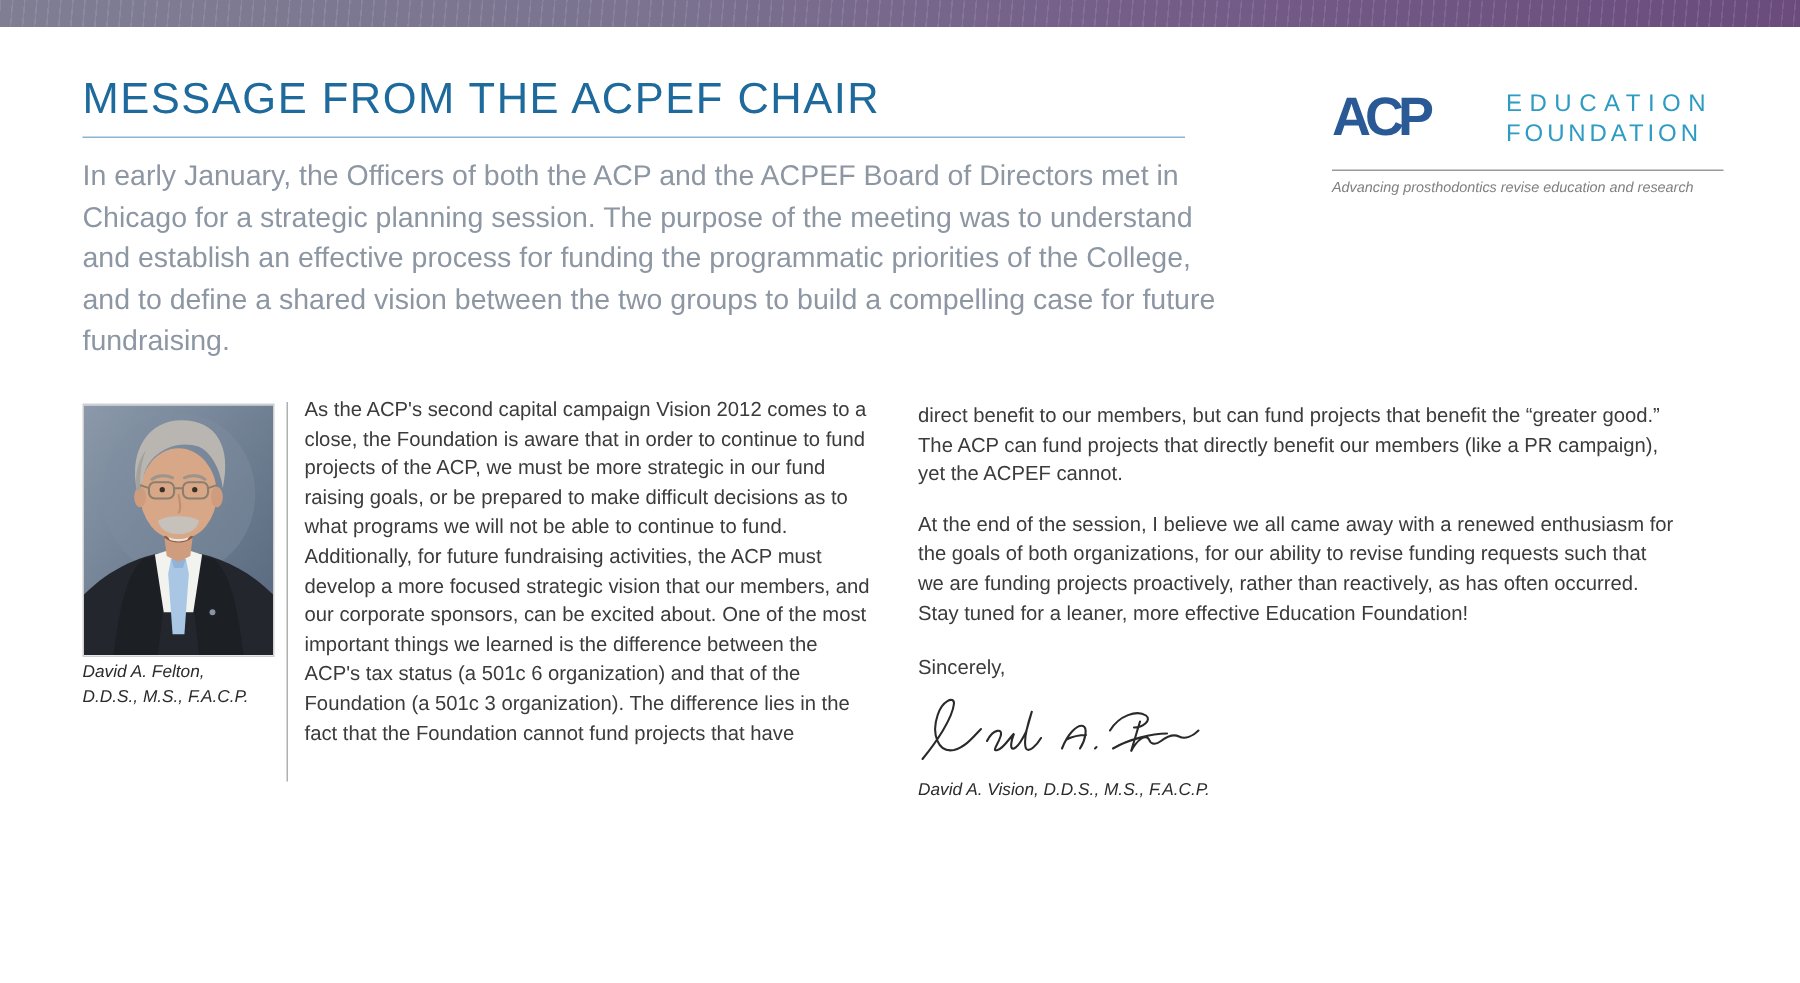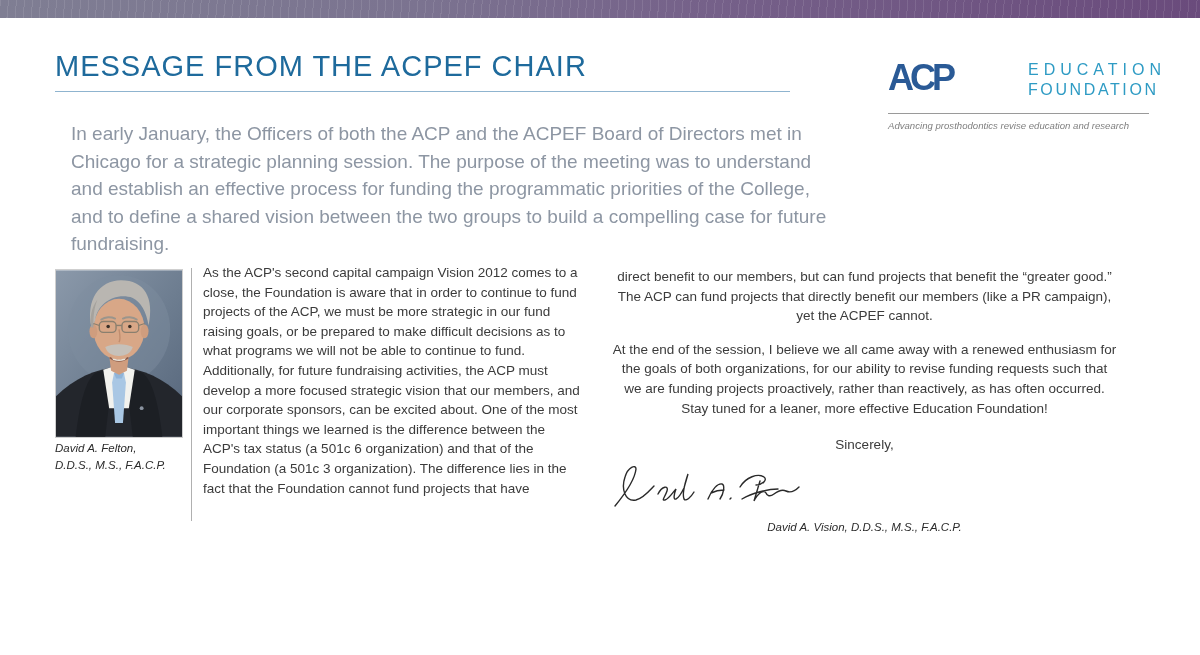--- a/index.html
+++ b/index.html
@@ -20,32 +20,32 @@
     font-size:29px;font-weight:400;letter-spacing:1px;color:#1e6a9c;
   }
   .title-rule{position:absolute;left:55px;top:91px;width:735px;height:1px;background:#8fb4cf;}
   
   .logo-acp{
     position:absolute;left:888px;top:50px;
     font-size:36px;line-height:56px;font-weight:bold;letter-spacing:-4px;color:#2a5a96;
   }
   .logo-org{
     position:absolute;left:1004px;top:60px;display:flex;flex-direction:column;
-    color:#2e9bc4;font-size:16px;font-weight:400;line-height:20px;margin-left:24px;
+    color:#2e9bc4;font-size:16px;font-weight:400;line-height:20px;
   }
   .logo-org .l1{letter-spacing:5px;}
   .logo-org .l2{letter-spacing:2.6px;}
   .logo-rule{position:absolute;left:888px;top:113px;width:261px;height:1px;background:#9a9a9a;}
   .logo-tagline{
     position:absolute;left:888px;top:120px;width:262px;
     font-size:9.6px;font-style:italic;color:#7f7f7f;
   }
   
   .intro{
-    position:absolute;left:55px;top:104px;width:760px;margin:16px;
+    position:absolute;left:55px;top:104px;width:760px;margin:0;
     font-size:19px;line-height:27.5px;font-weight:300;color:#8d96a3;
   }
   
   .photo{
     position:absolute;left:55px;top:269px;width:128px;height:169px;
     border:1px solid #cfcfcf;box-sizing:border-box;overflow:hidden;
   }
   .photo svg{display:block;width:100%;height:100%;}
   .photo-caption{
     position:absolute;left:55px;top:440px;width:140px;
@@ -55,21 +55,21 @@
   .vdivider{position:absolute;left:191px;top:268px;width:1px;height:253px;background:#b0b0b0;}
   
   .col1{
     position:absolute;left:203px;top:263px;width:382px;
     font-size:13.5px;line-height:19.6px;color:#3b3b3b;
   }
   .col2{
     position:absolute;left:612px;top:267px;width:505px;
     font-size:13.5px;line-height:19.6px;color:#3b3b3b;
   }
-  .col2 p{margin:0 0 14px 0;text-align:center;}
+  .col2 p{margin:0 0 14px 0;}
   .col2 .closing{margin:17px 0 6px 0;}
   .signature{width:190px;height:55px;margin:2px 0 2px 0;}
   .signature svg{display:block;}
   .signoff{font-size:11.5px;font-style:italic;color:#2b2b2b;}
   
   .footer-accent{position:absolute;left:1114px;top:597px;width:2px;height:58px;background:#e0722c;}
   .page-num{position:absolute;left:1123px;top:594px;font-size:12px;color:#1a1a1a;}
 </style>
 </head>
 <body>

